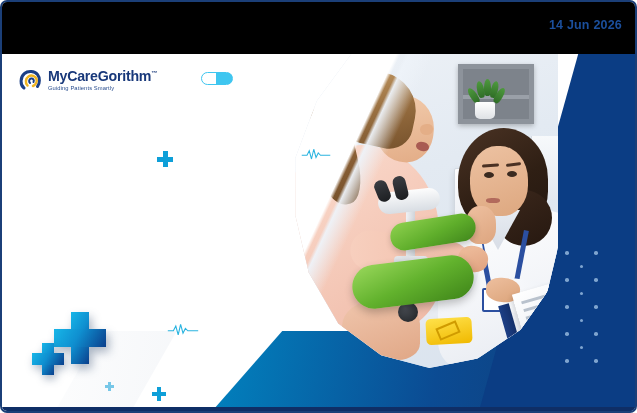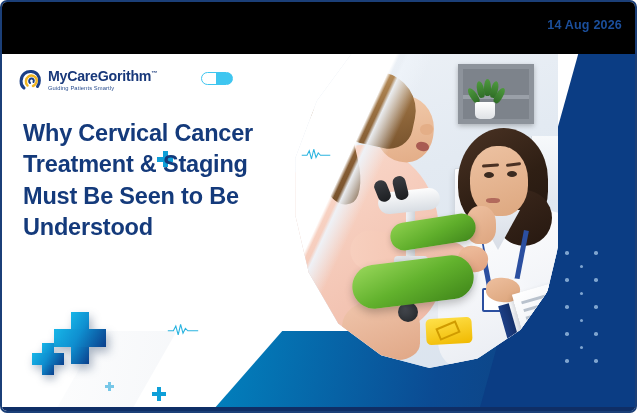--- a/index.html
+++ b/index.html
@@ -663,21 +663,21 @@
     background: #0f2e66;
     z-index: 45;
   }
 </style>
 </head>
 <body>
 
 <div class="card">
 
   <div class="topbar">
-    <div class="topbar-date">14 Aug 2026</div>
+    <div class="topbar-date">14 Jun 2026</div>
   </div>
 
   <div class="stage">
 
     <div class="right-panel"></div>
     <div class="right-dots" id="right-dots">
         <i style="left: 0px; top: 0px;"></i>
         <i style="left: 29px; top: 0px;"></i>
         <i style="left: 0px; top: 27px;"></i>
         <i style="left: 29px; top: 27px;"></i>
@@ -771,24 +771,20 @@
         <path d="M24 30 C21 27 22 22 26 21 C30 20 33 24 31 28" fill="none" stroke="#1b3f86" stroke-width="4" stroke-linecap="round"></path>
       </svg>
       <div class="logo-text">
         <div class="logo-name"><span>MyCareGorithm</span><span class="logo-tm">™</span></div>
         <div class="logo-tag">Guiding Patients Smartly</div>
       </div>
     </div>
 
     <div class="pill"></div>
 
-    <div class="headline">Why Cervical Cancer
-Treatment &amp; Staging
-Must Be Seen to Be
-Understood</div>
 
     <div class="cross-3d big">
         <span></span>
         <span></span>
       </div>
     <div class="cross-3d small">
         <span></span>
         <span></span>
       </div>
     <div class="cross-flat c1">

